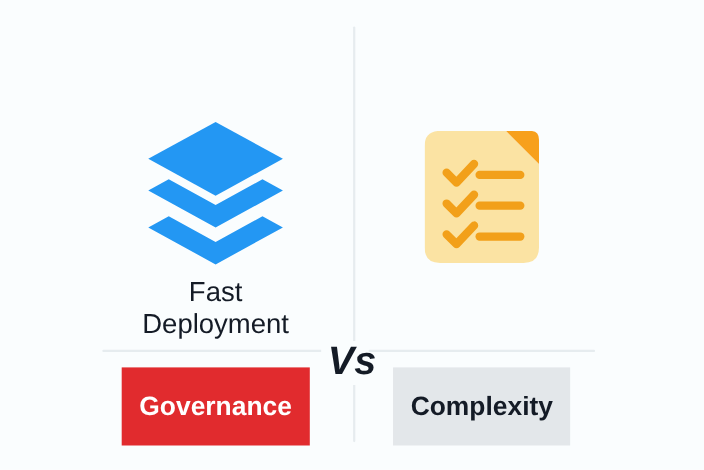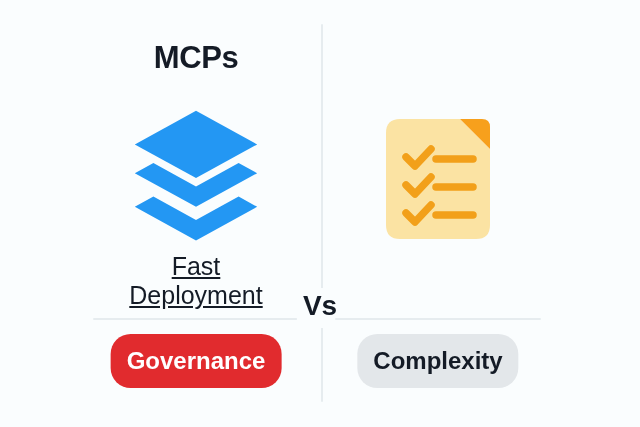--- a/index.html
+++ b/index.html
@@ -25,50 +25,49 @@
   }
   .icon-wrap { position:absolute; left:50%; transform:translateX(-50%); }
   .icon-wrap.layers { top:100px; }
   .icon-wrap.doc    { top:119px; }
   .layers-svg polygon { fill:var(--accent-blue,#2397f3); }
   .subtitle {
     position:absolute; top:252px; left:0; right:0;
     padding:0 50px; text-align:center;
     font-size:25px; line-height:29px; font-weight:400;
     color:var(--text-dark,#141b26);
-    text-decoration:underline;
   }
   .divider-h {
     position:absolute; top:318px; left:50%; transform:translateX(-50%);
     width:206px; height:2px; background:var(--divider,#e6ecef); border-radius:2px;
   }
   .badge {
     position:absolute; top:334px; left:50%; transform:translateX(-50%);
-    height:54px; min-width:160px; padding:0 16px; box-sizing:border-box;
+    height:71px; min-width:160px; padding:0 16px; box-sizing:border-box;
     display:flex; align-items:center; justify-content:center;
-    border-radius:20px; font-size:24px; font-weight:bold; white-space:nowrap;
+    border-radius:0; font-size:24px; font-weight:bold; white-space:nowrap;
   }
   .badge.red  { background:var(--badge-red,#e12b2e);  color:var(--badge-red-text,#ffffff); }
   .badge.gray { background:var(--badge-gray,#e3e7ea); color:var(--text-dark,#141b26); }
   .vs {
-    position:absolute; left:50%; top:288px; transform:translateX(-50%);
-    font-size:28px; line-height:36px; font-weight:bold;
+    position:absolute; left:50%; top:310px; transform:translateX(-50%);
+    font-size:36px; line-height:36px; font-weight:bold;
     background:var(--background,#fafdfe); padding:0 6px 4px;
     color:var(--text-dark,#141b26);
+    font-style:italic;
   }
 </style>
 </head>
 <body>
 
 <div class="canvas">
 
   <div class="divider-v"></div>
 
   <div class="col left">
-    <div class="title">MCPs</div>
     <div class="icon-wrap layers">
       <svg class="layers-svg" width="144" height="144" viewBox="0 0 24 24" aria-hidden="true">
         <polygon points="12,1.8 22.2,7.4 12,13 1.8,7.4"></polygon>
         <polygon points="1.8,12.2 4.9,10.5 12,14.4 19.1,10.5 22.2,12.2 12,17.8"></polygon>
         <polygon points="1.8,17.8 4.9,16.1 12,20 19.1,16.1 22.2,17.8 12,23.4"></polygon>
       </svg>
     </div>
     <div class="subtitle">Fast Deployment</div>
     <div class="divider-h"></div>
     <div class="badge red">Governance</div>

